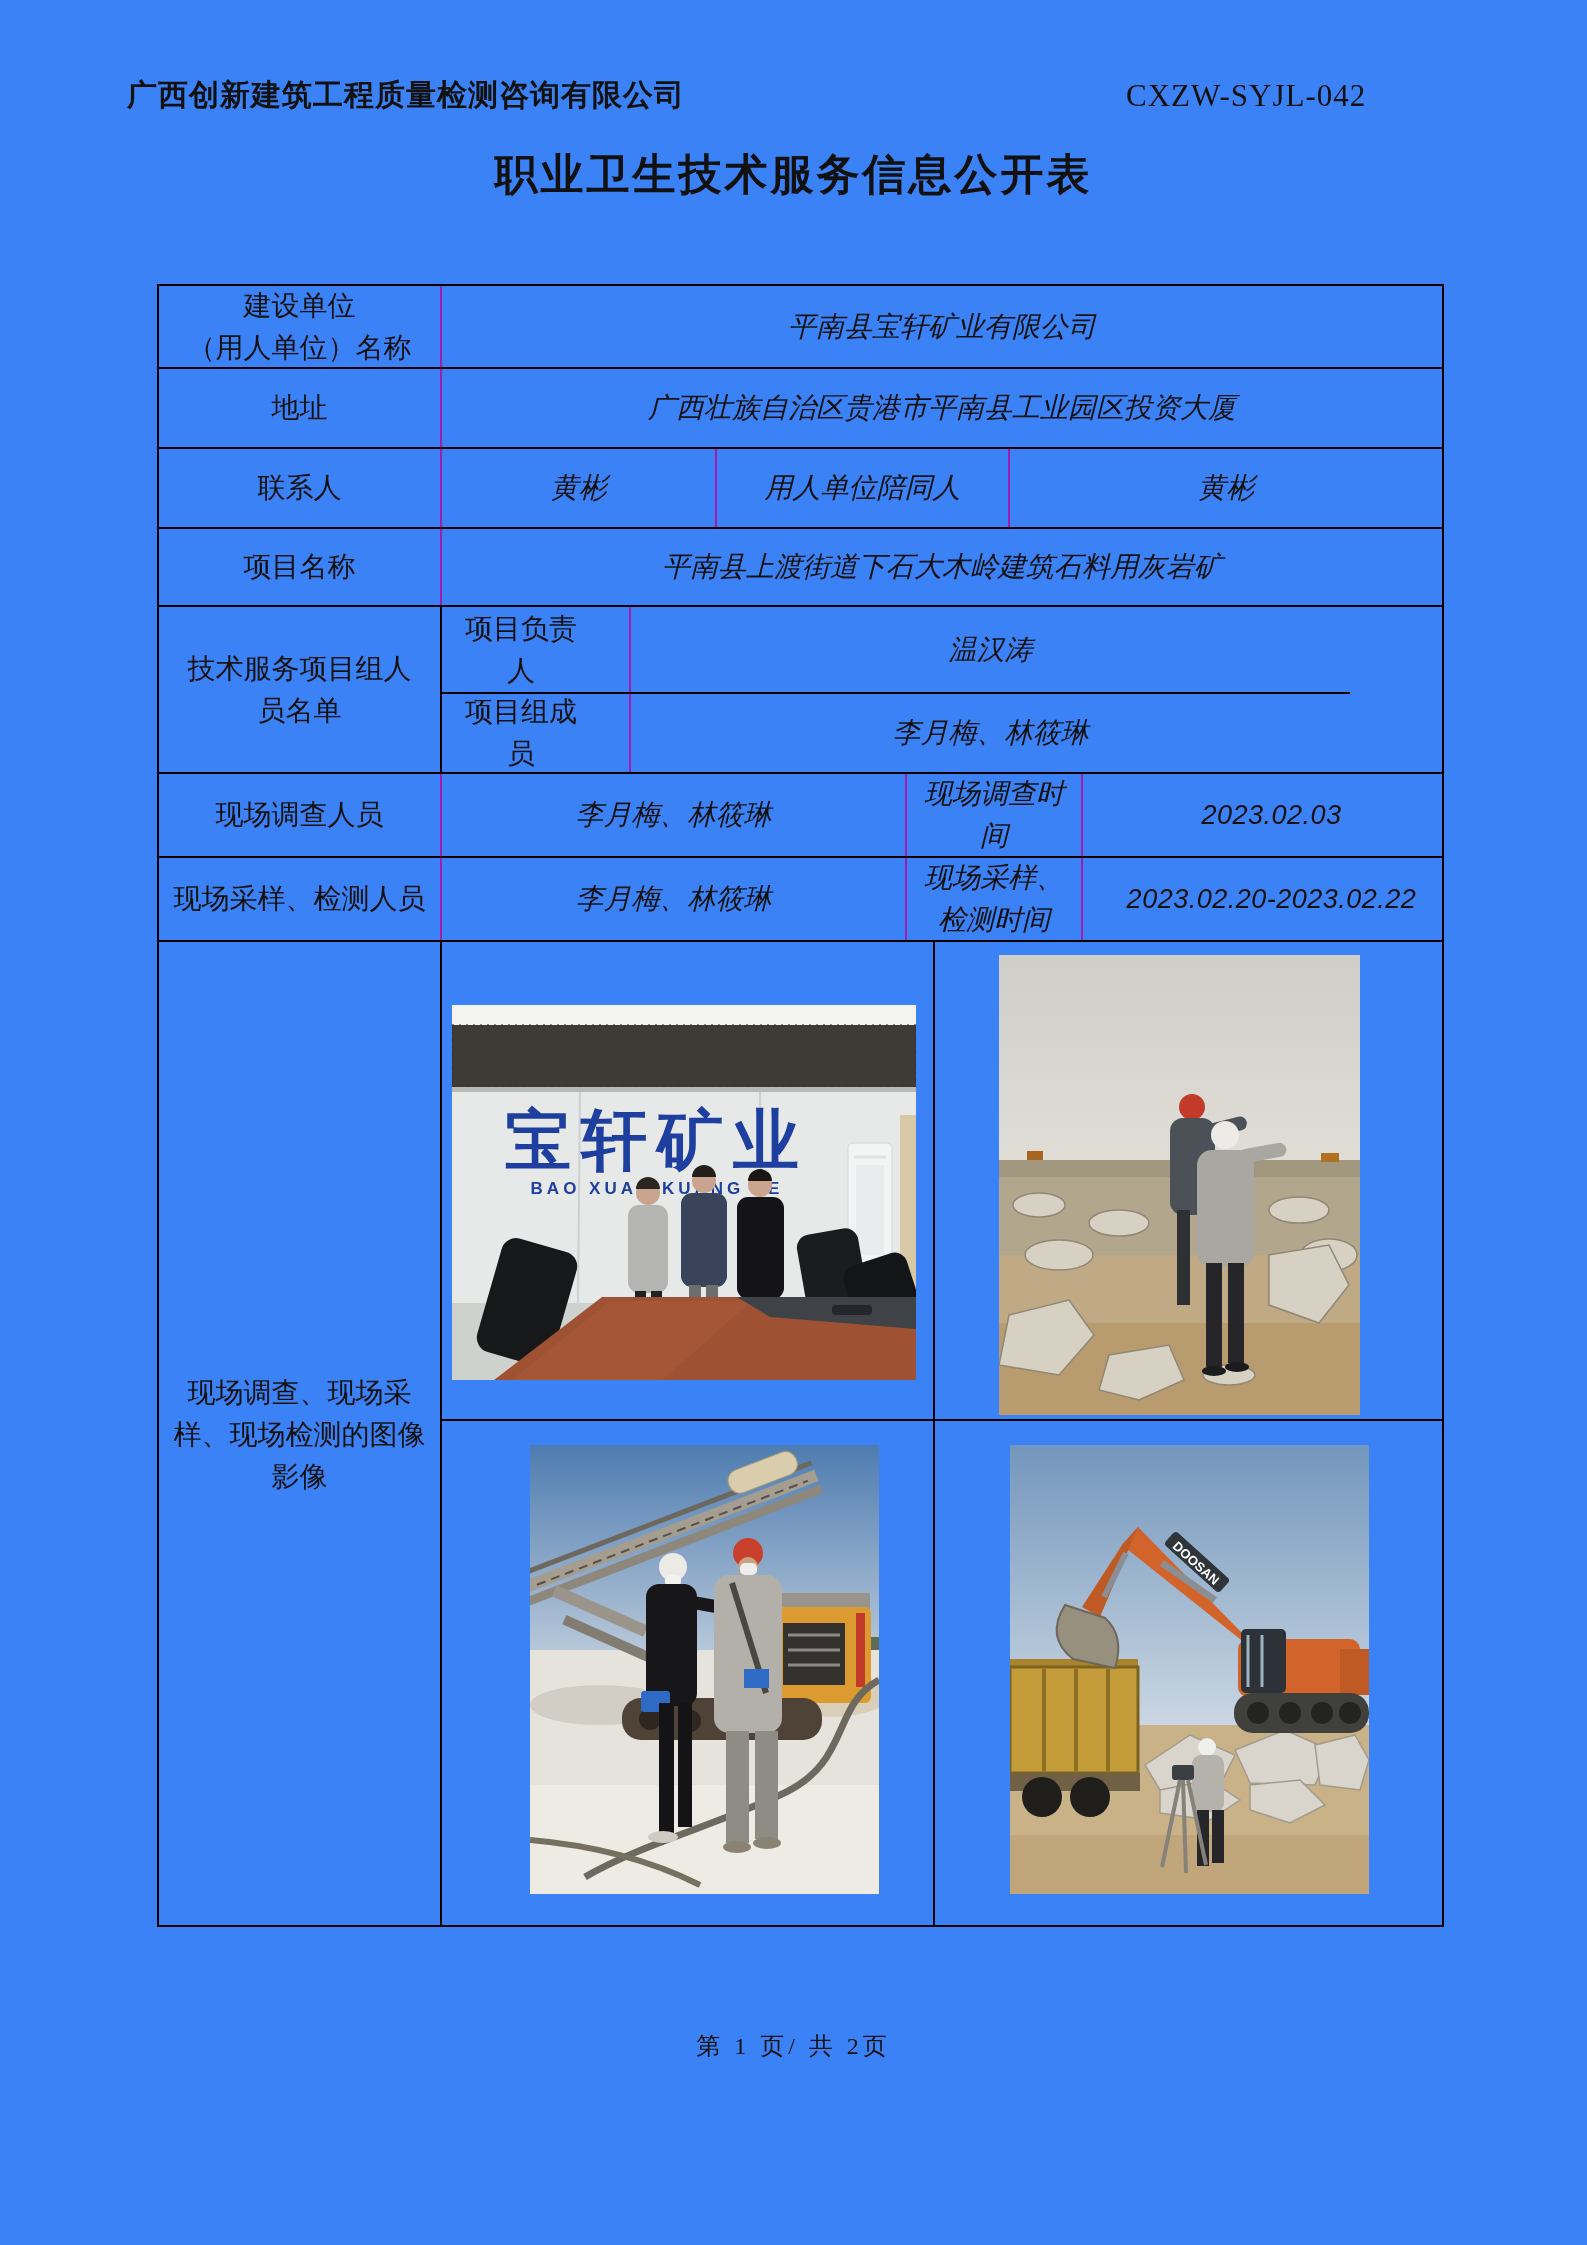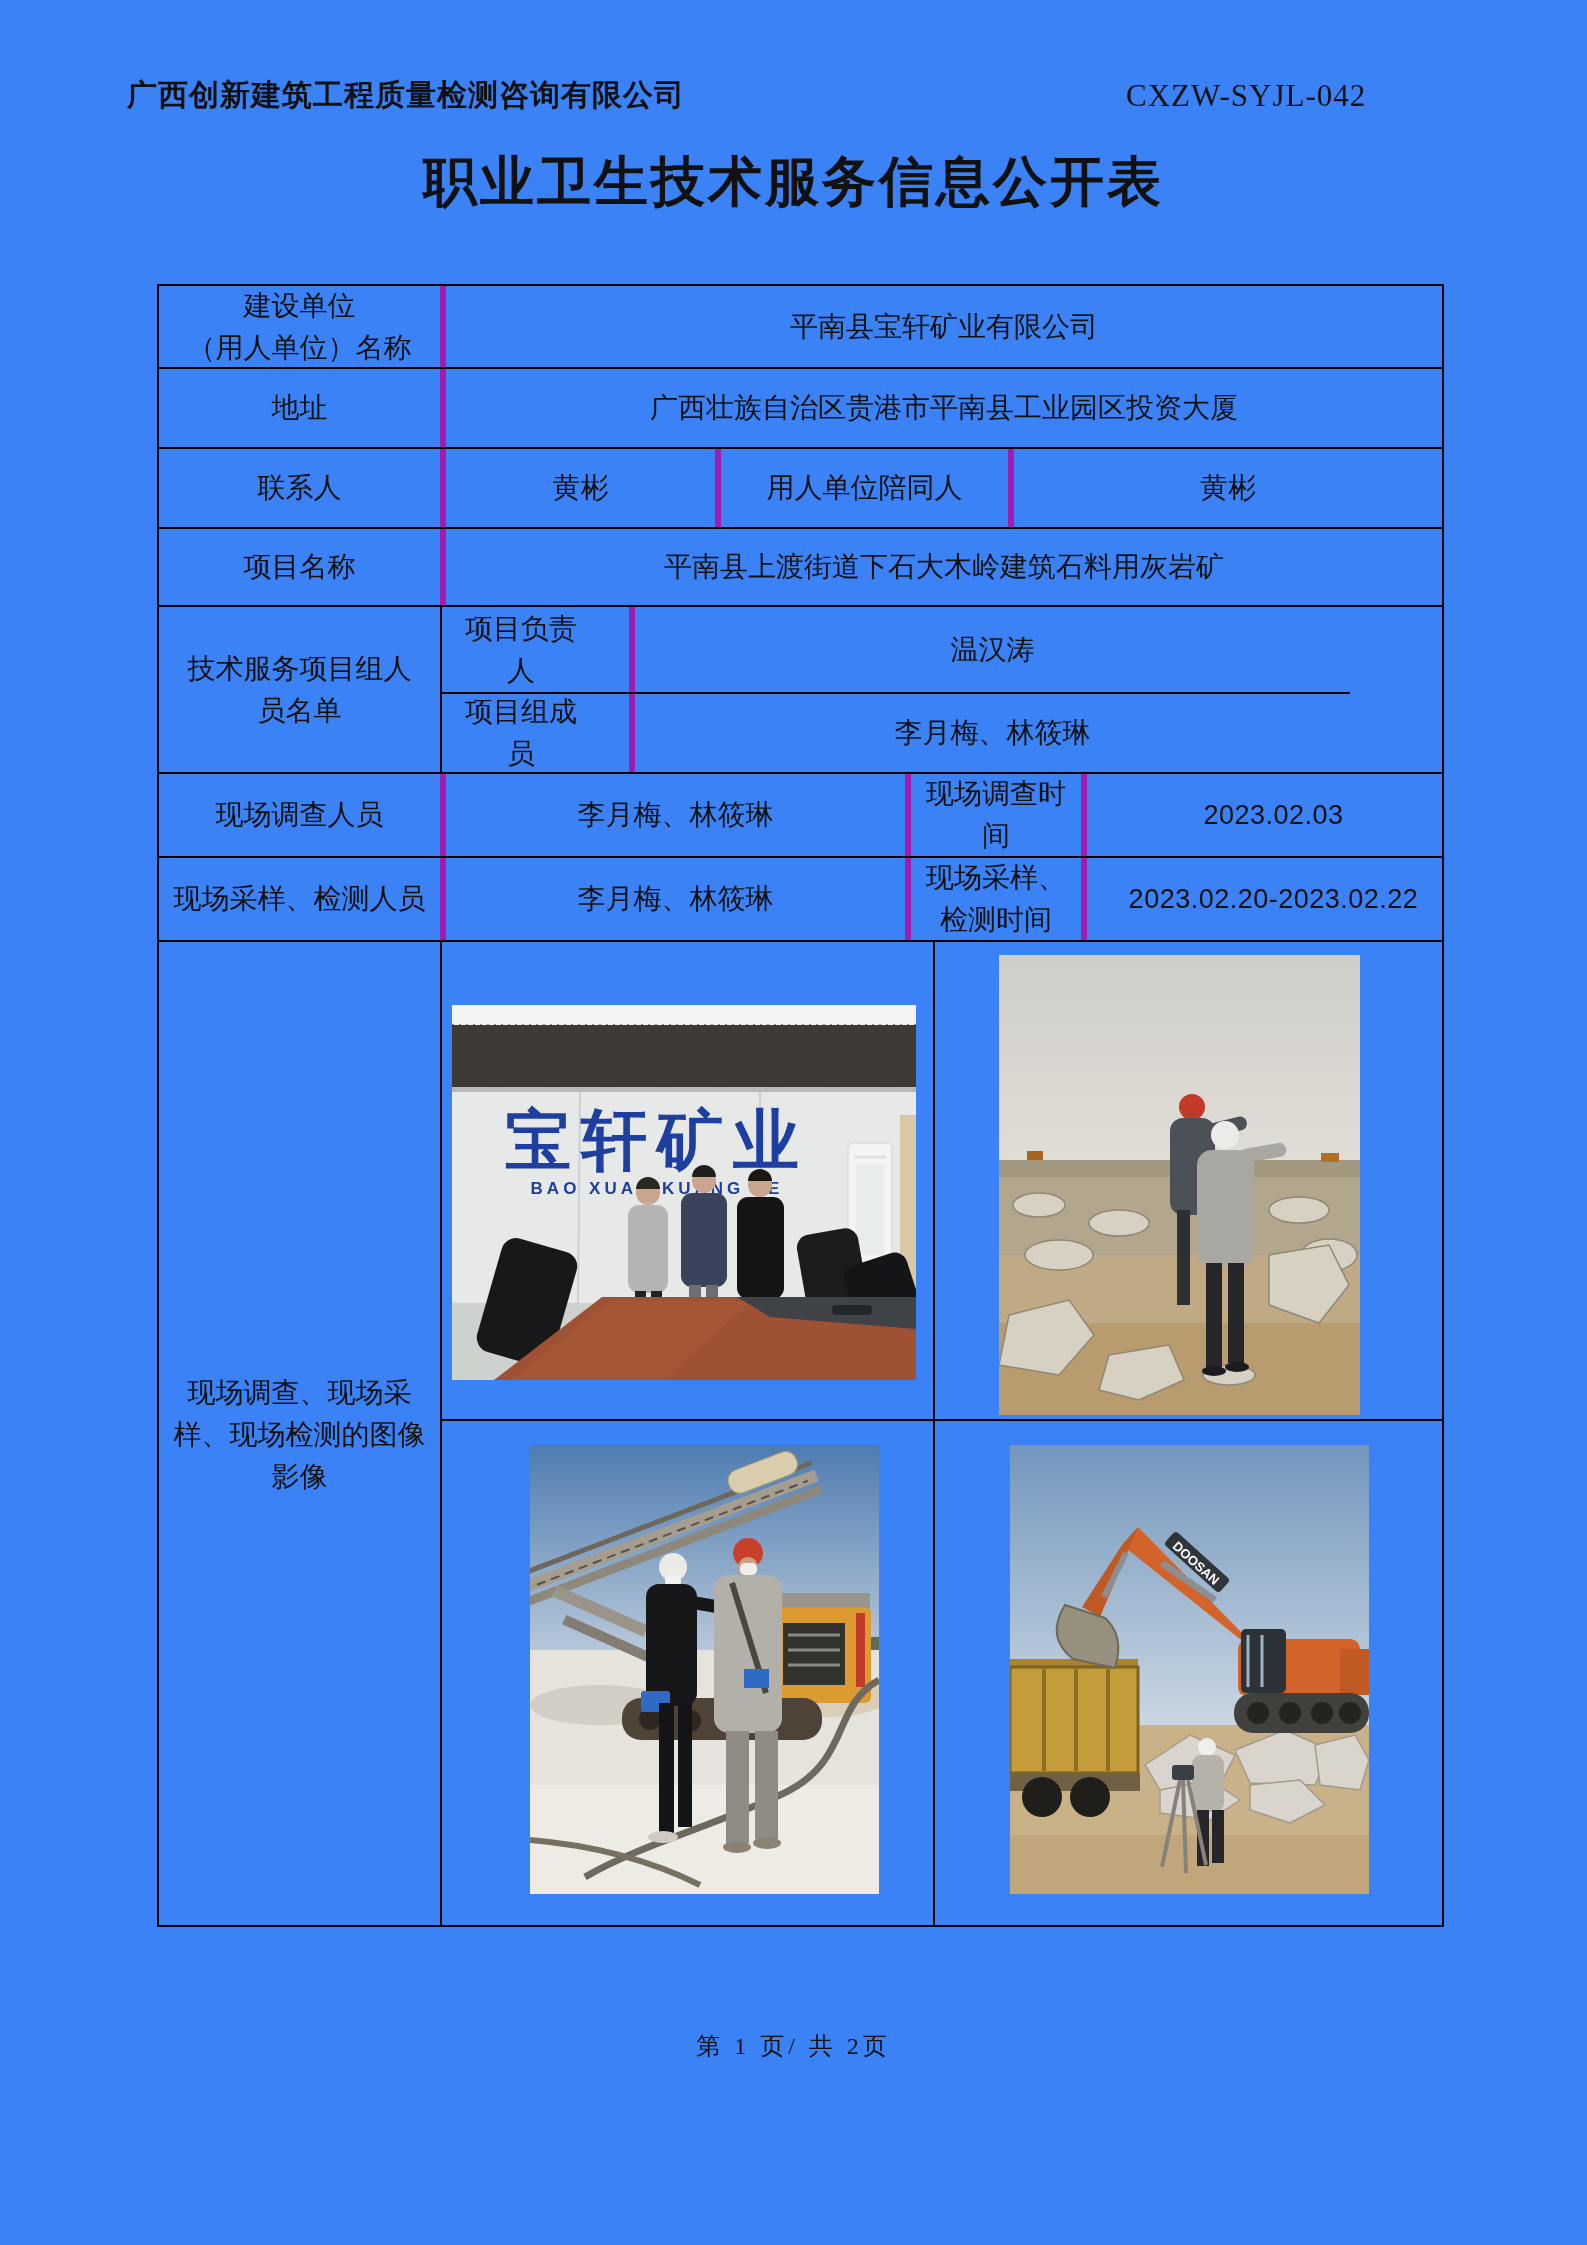--- a/index.html
+++ b/index.html
@@ -3,28 +3,28 @@
 <meta charset="utf-8">
 <style>
   html,body{margin:0;padding:0;background:#ffffff;}
   .page{position:relative;width:1587px;height:2245px;background:#3b82f6;overflow:hidden;
         font-family:"Liberation Serif",serif;color:#111;}
   .hdr-left{position:absolute;left:127px;top:75px;font-family:"Liberation Sans",sans-serif;
             font-weight:700;font-size:30px;letter-spacing:1px;}
   .hdr-right{position:absolute;left:1126px;top:78px;font-family:"Liberation Serif",serif;
              font-size:31px;letter-spacing:1px;}
   .doc-title{position:absolute;left:0;top:146px;width:100%;text-align:center;
-             font-weight:700;font-size:54px;letter-spacing:3px;}
+             font-weight:700;font-size:43px;letter-spacing:3px;}
   .tbl{position:absolute;left:157px;top:284px;width:1287px;border:2px solid #000;
        box-sizing:border-box;display:flex;flex-direction:column;}
   .row{display:flex;box-sizing:border-box;}
   .row + .row{border-top:2px solid #000;}
   .cell{box-sizing:border-box;display:flex;align-items:center;justify-content:center;
         text-align:center;font-size:28px;line-height:1.5;padding:2px 10px;}
-  .cell + .cell{border-left:6px solid #a21caf;}
+  .cell + .cell{border-left:2px solid #a21caf;font-style:italic;}
   .lines{white-space:pre-line;}
   .num{font-family:"Liberation Sans",sans-serif;font-size:27px;letter-spacing:0.5px;padding-left:28px;}
   
   .w-label{width:281px;flex:none;}
   .w-wide{width:1002px;flex:none;}
   .w-c2{width:275px;flex:none;}.w-c3{width:293px;flex:none;}.w-c4{width:434px;flex:none;}
   .w-sub{width:158px;flex:none;}.w-subv{width:721px;flex:none;}
   .w-s2{width:465px;flex:none;}.w-s3{width:176px;flex:none;}.w-s4{width:361px;flex:none;}
   
   .h1{height:81px;}.h2{height:80px;}.h3{height:80px;}.h4{height:78px;}

